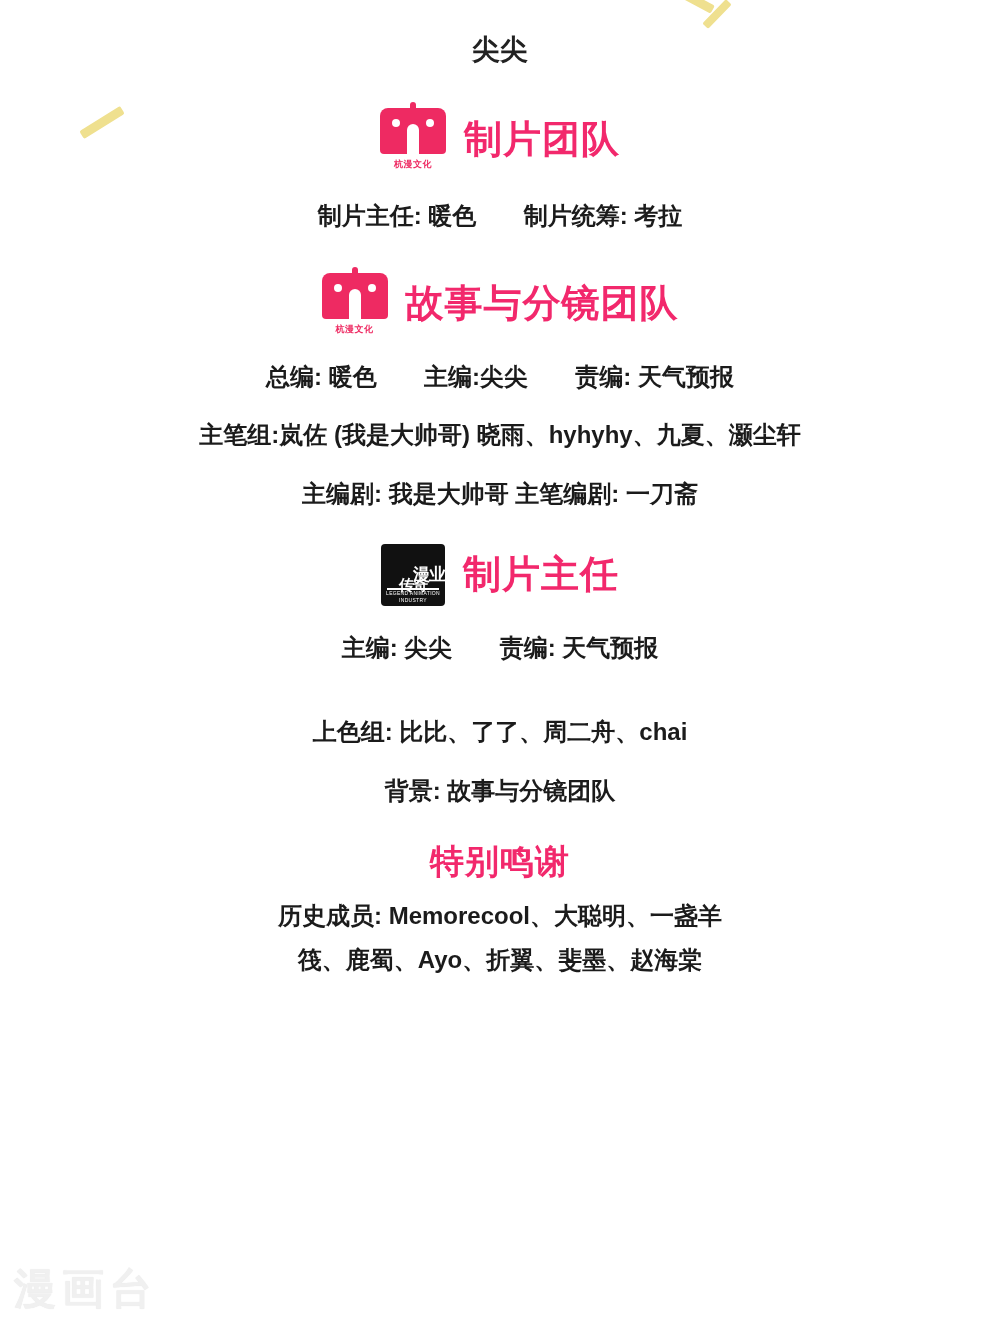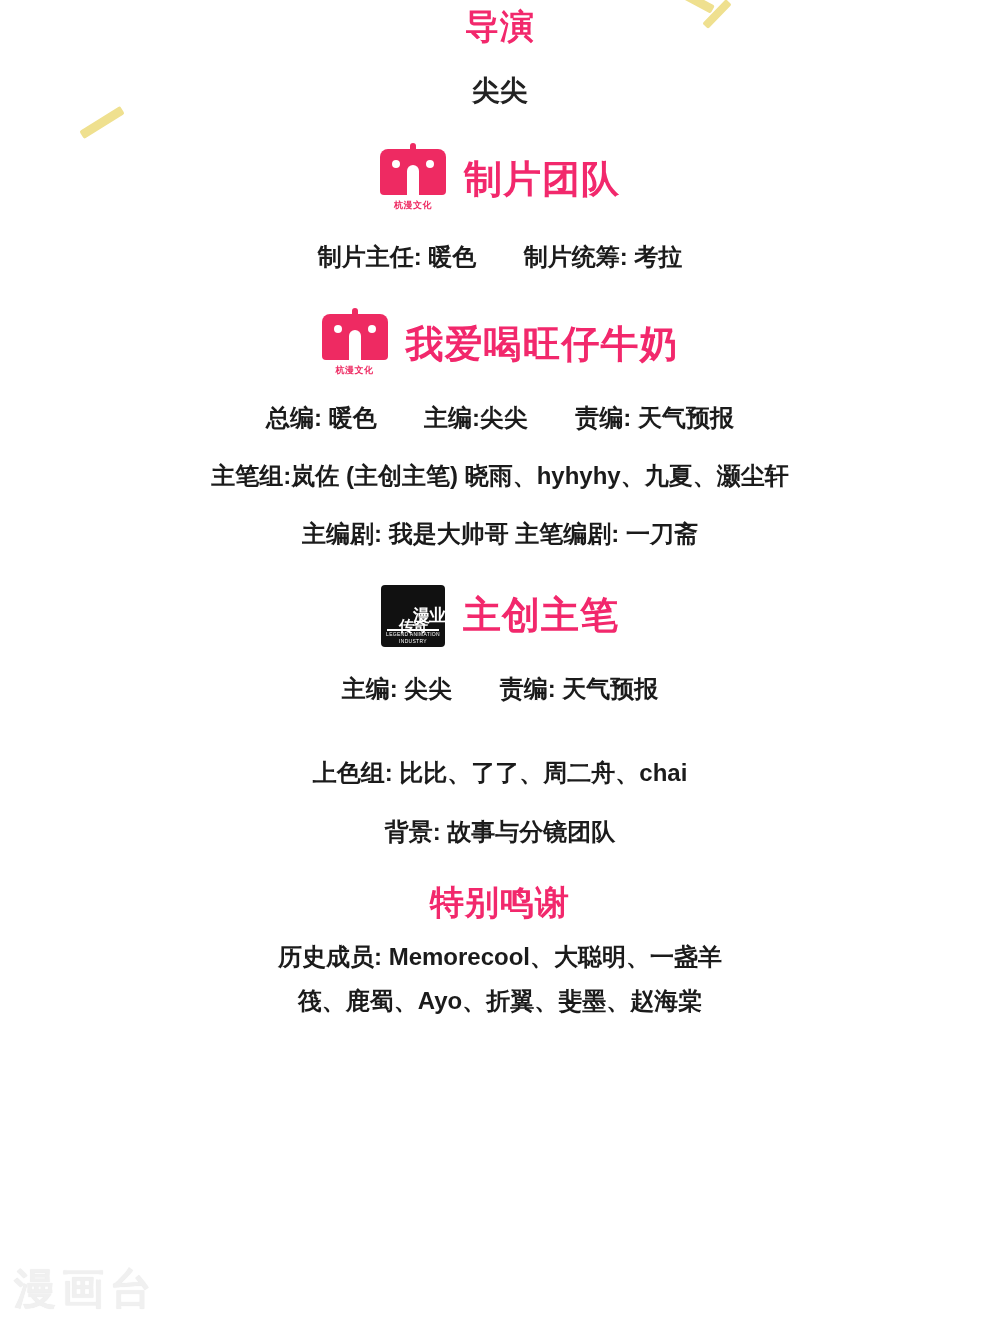--- a/index.html
+++ b/index.html
@@ -213,21 +213,20 @@
 <body>
 
 <div class="page">
 
   <div class="confetti c1"></div>
   <div class="confetti c3"></div>
   <div class="confetti c2"></div>
 
   <div class="credits">
 
-    <div class="heading-pink">导演</div>
     <div class="sp-26"></div>
     <div class="name-line">尖尖</div>
 
     <div class="sp-40"></div>
 
     <div class="section-head">
       <div class="logo-mm">
         <div class="m-spike"></div>
         <div class="m-body"></div>
         <div class="m-dot-l"></div>
@@ -248,45 +247,45 @@
 
     <div class="section-head">
       <div class="logo-mm">
         <div class="m-spike"></div>
         <div class="m-body"></div>
         <div class="m-dot-l"></div>
         <div class="m-dot-r"></div>
         <div class="m-cut"></div>
         <div class="m-caption">杭漫文化</div>
       </div>
-      <div class="heading-pink">我爱喝旺仔牛奶</div>
+      <div class="heading-pink">故事与分镜团队</div>
     </div>
     <div class="sp-26"></div>
     <div class="row-line">
       <span>总编: 暖色</span>
       <span class="gap"></span>
       <span>主编:尖尖</span>
       <span class="gap"></span>
       <span>责编: 天气预报</span>
     </div>
     <div class="sp-26"></div>
-    <div class="row-line">主笔组:岚佐 (主创主笔) 晓雨、hyhyhy、九夏、灏尘轩</div>
+    <div class="row-line">主笔组:岚佐 (我是大帅哥) 晓雨、hyhyhy、九夏、灏尘轩</div>
     <div class="sp-26"></div>
     <div class="row-line">主编剧: 我是大帅哥  主笔编剧: 一刀斋</div>
 
     <div class="sp-34"></div>
 
     <div class="section-head">
       <div class="logo-tech">
         <div class="t-top">传奇</div>
         <div class="t-mid">漫业</div>
         <div class="t-bar"></div>
         <div class="t-bot">LEGEND ANIMATION INDUSTRY</div>
       </div>
-      <div class="heading-pink">主创主笔</div>
+      <div class="heading-pink">制片主任</div>
     </div>
     <div class="sp-26"></div>
     <div class="row-line">
       <span>主编: 尖尖</span>
       <span class="gap"></span>
       <span>责编: 天气预报</span>
     </div>
     <div class="sp-26"></div>
     <div class="sp-26"></div>
     <div class="row-line">上色组: 比比、了了、周二舟、chai</div>

